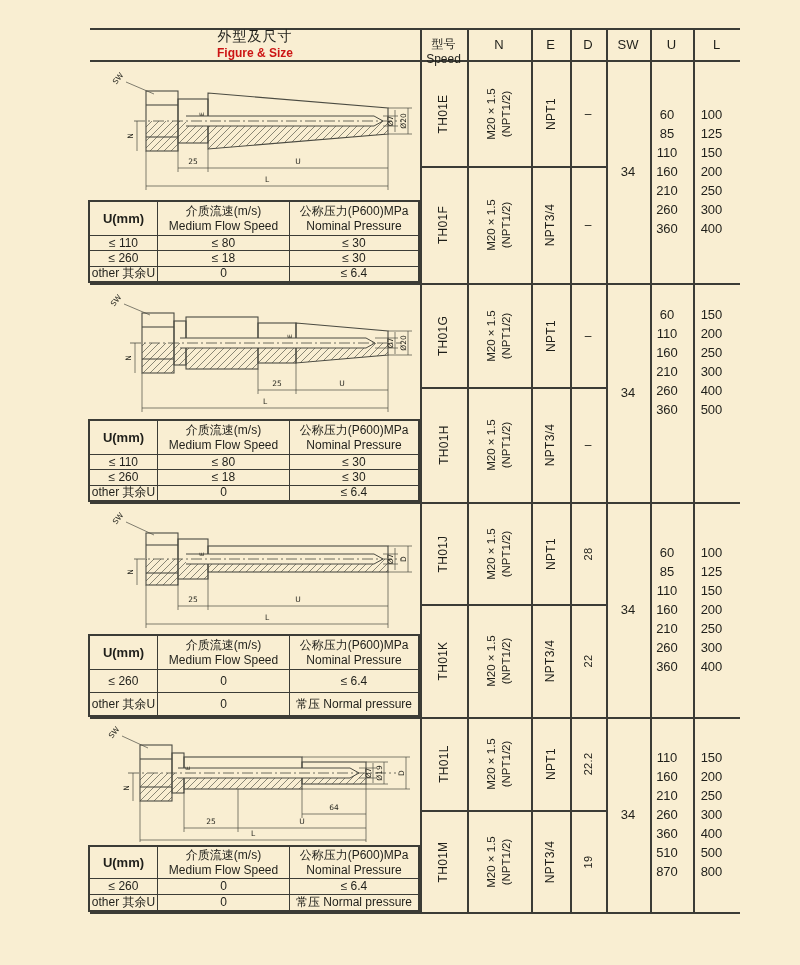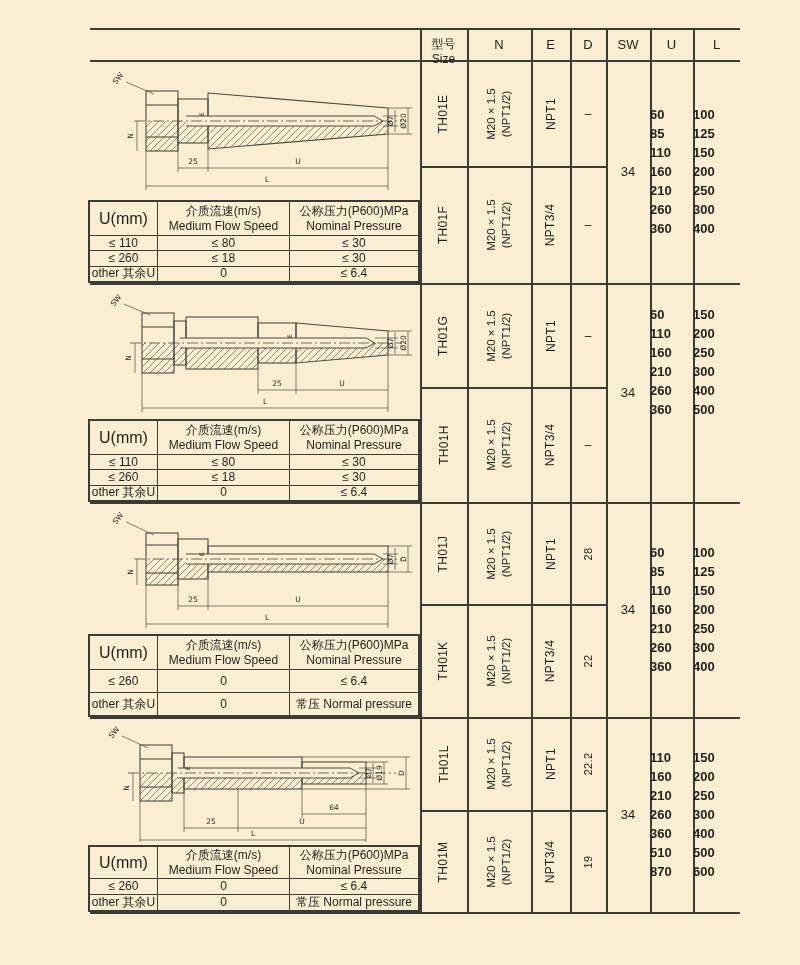--- a/index.html
+++ b/index.html
@@ -11,29 +11,29 @@
   .rot{transform:rotate(-90deg);white-space:nowrap;font-size:12px;letter-spacing:.3px;}
   .nrot{transform:rotate(-90deg);white-space:nowrap;font-size:11.5px;line-height:15px;text-align:center;}
   .plain-d{font-size:12px;}
   .hdr-zh{font-size:14px;letter-spacing:1px;}
   .hdr-en{font-size:12px;font-weight:bold;color:#cc1414;}
   .type-hdr{font-size:12px;line-height:15px;}
   .col-h{font-size:13px;}
   .sw-val{font-size:13px;}
   .num-list{position:absolute;display:flex;flex-direction:column;justify-content:center;
             font-size:13px;line-height:19px;}
-  .num-list div{width:100%;text-align:left;font-weight:bold;}
+  .num-list div{width:100%;text-align:center;}
   .num-list.up32{padding-bottom:62px;box-sizing:border-box;}
   .subtable{position:absolute;display:grid;grid-template-columns:67px 132px 1fr;
             border:2px solid #3c3c36;font-size:12px;background:#f9eed2;box-sizing:border-box;}
   .st-c{display:flex;flex-direction:column;align-items:center;justify-content:center;
         border-left:1.5px solid #3c3c36;text-align:center;line-height:15px;overflow:hidden;white-space:nowrap;}
   .st-c.first{border-left:none;}
   .st-d{border-top:1.5px solid #3c3c36;}
-  .st-b{font-weight:normal;font-size:16px;}
+  .st-b{font-weight:bold;font-size:13px;}
   .dw{position:absolute;}
   .dw text{font-family:"DejaVu Sans",sans-serif;fill:#26261f;}
 </style>
 </head>
 <body>
 
 <div class="page">
 
   <div class="hline" style="left:90px;top:28px;width:650px"></div>
   <div class="hline" style="left:90px;top:60px;width:650px"></div>
@@ -42,24 +42,30 @@
   <div class="hline" style="left:90px;top:717px;width:650px"></div>
   <div class="hline" style="left:90px;top:912px;width:650px"></div>
   <div class="vline" style="left:420px;top:28px;height:886px"></div>
   <div class="vline" style="left:467px;top:28px;height:886px"></div>
   <div class="vline" style="left:531px;top:28px;height:886px"></div>
   <div class="vline" style="left:570px;top:28px;height:886px"></div>
   <div class="vline" style="left:606px;top:28px;height:886px"></div>
   <div class="vline" style="left:650px;top:28px;height:886px"></div>
   <div class="vline" style="left:693px;top:28px;height:886px"></div>
 
+  <div class="cell" style="left:90px;top:28px;width:330px;height:32px">
+    <div>
+      <div class="hdr-zh">外型及尺寸</div>
+      <div class="hdr-en">Figure &amp; Size</div>
+    </div>
+  </div>
   <div class="cell" style="left:420px;top:28px;width:47px;height:48px">
     <div class="type-hdr">
       <div>型号</div>
-      <div>Size</div>
+      <div>Speed</div>
     </div>
   </div>
   <div class="cell col-h" style="left:467px;top:28px;width:64px;height:32px">N</div>
   <div class="cell col-h" style="left:531px;top:28px;width:39px;height:32px">E</div>
   <div class="cell col-h" style="left:570px;top:28px;width:36px;height:32px">D</div>
   <div class="cell col-h" style="left:606px;top:28px;width:44px;height:32px">SW</div>
   <div class="cell col-h" style="left:650px;top:28px;width:43px;height:32px">U</div>
   <div class="cell col-h" style="left:693px;top:28px;width:47px;height:32px">L</div>
 
   <div class="cell" style="left:420px;top:60px;width:47px;height:107px">
@@ -468,21 +474,21 @@
       <div>510</div>
       <div>870</div>
     </div>
   <div class="num-list" style="left:693px;top:717px;width:37px;height:195px">
       <div>150</div>
       <div>200</div>
       <div>250</div>
       <div>300</div>
       <div>400</div>
       <div>500</div>
-      <div>600</div>
+      <div>800</div>
     </div>
 
   <svg class="dw" style="left:90px;top:718px" width="330" height="127" viewBox="0 0 330 127">
     <defs>
         <pattern id="h3" width="7" height="7" patternUnits="userSpaceOnUse">
           <path d="M0,7 L7,0 M-1.8,1.8 L1.8,-1.8 M5.2,8.8 L8.8,5.2" stroke="#5a5a4e" stroke-width="0.7" fill="none"></path>
         </pattern>
       </defs>
     <g fill="url(#h3)" stroke="none">
       <polygon points="50,55 82,55 82,83 50,83"></polygon>

